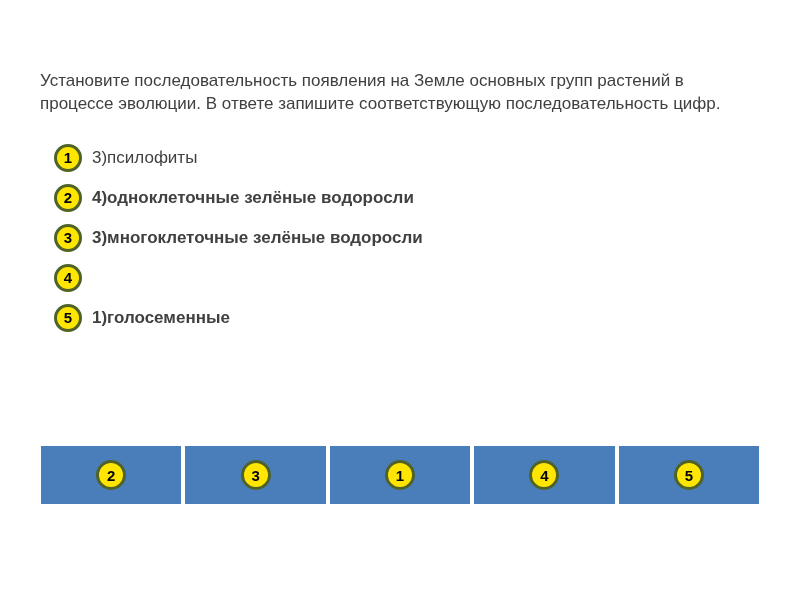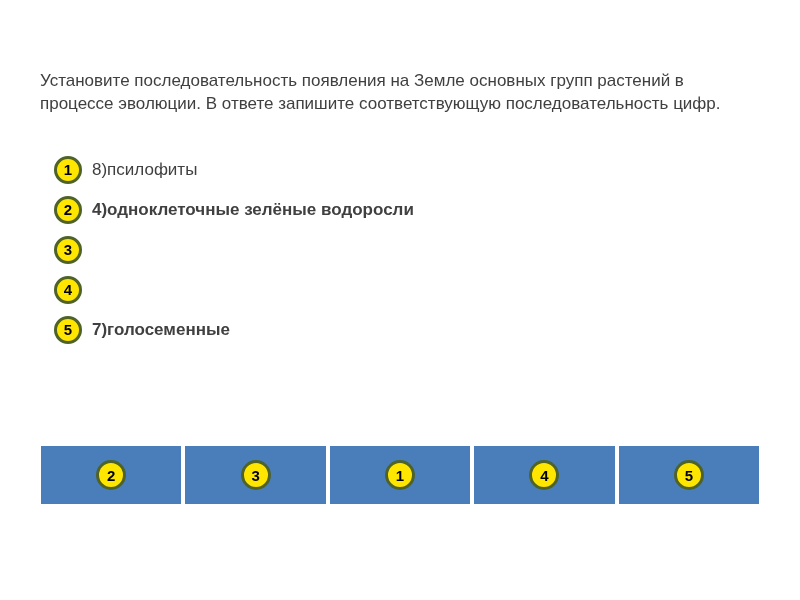--- a/index.html
+++ b/index.html
@@ -8,21 +8,21 @@
     height: 600px;
     background: #ffffff;
     font-family: Arial, Helvetica, sans-serif;
     color: #404040;
     padding: 70px 40px 0 40px;
     position: relative;
   }
   .question {
     font-size: 17px;
     line-height: 1.35;
-    margin-bottom: 40px;
+    margin-bottom: 28px;
   }
   .options {
     display: flex;
     flex-direction: column;
     gap: 12px;
     margin-left: 14px;
   }
   .opt {
     display: flex;
     align-items: center;
@@ -69,35 +69,36 @@
   }
 </style>
 </head>
 <body>
 
 <div class="question">Установите последовательность появления на Земле основных групп растений в процессе эволюции. В ответе запишите соответствующую последовательность цифр.</div>
 
 <div class="options">
   <div class="opt">
     <div class="circle">1</div>
-    <div class="opt-label">8)псилофиты</div>
+    <div class="opt-label">3)псилофиты</div>
   </div>
   <div class="opt">
     <div class="circle">2</div>
     <div class="opt-label bold">4)одноклеточные зелёные водоросли</div>
   </div>
   <div class="opt">
     <div class="circle">3</div>
+    <div class="opt-label bold">3)многоклеточные зелёные водоросли</div>
   </div>
   <div class="opt">
     <div class="circle">4</div>
   </div>
   <div class="opt">
     <div class="circle">5</div>
-    <div class="opt-label bold">7)голосеменные</div>
+    <div class="opt-label bold">1)голосеменные</div>
   </div>
 </div>
 
 <div class="answer-row">
   <div class="slot">
     <div class="circle">2</div>
   </div>
   <div class="slot">
     <div class="circle">3</div>
   </div>

